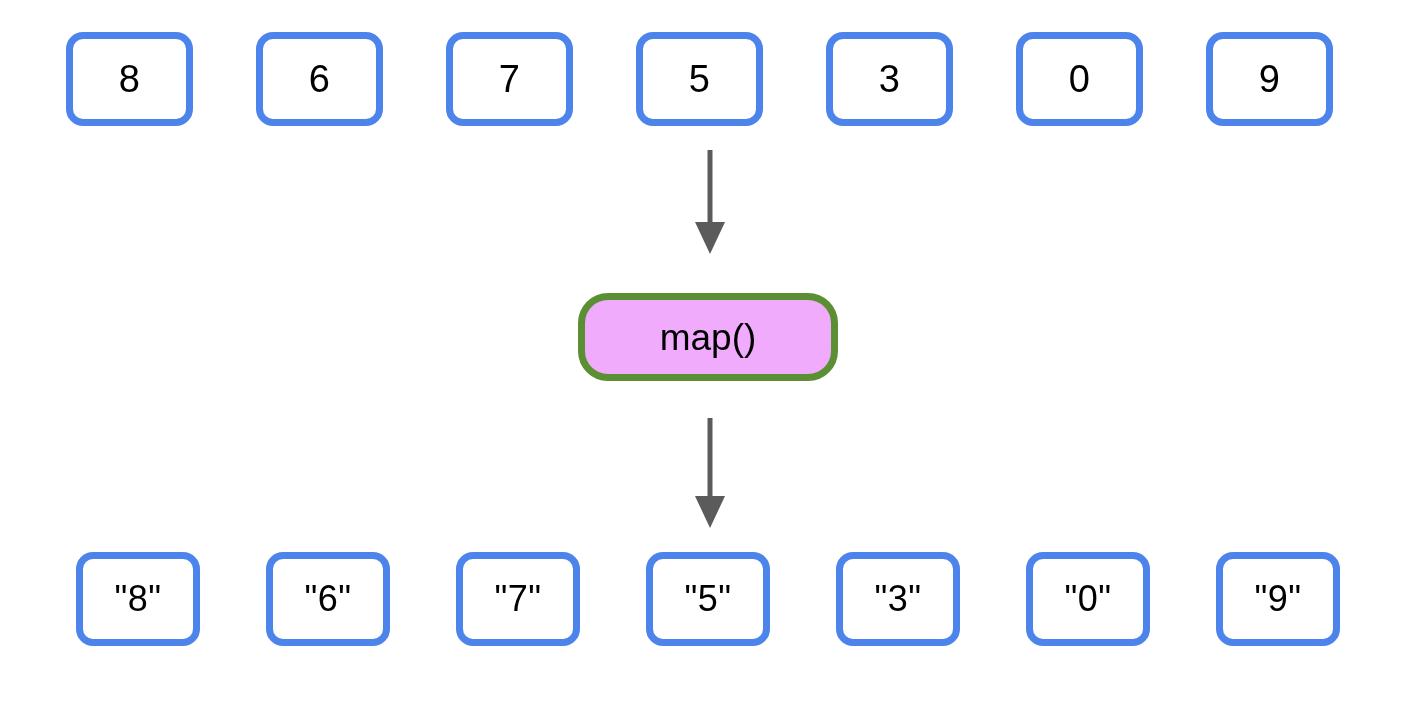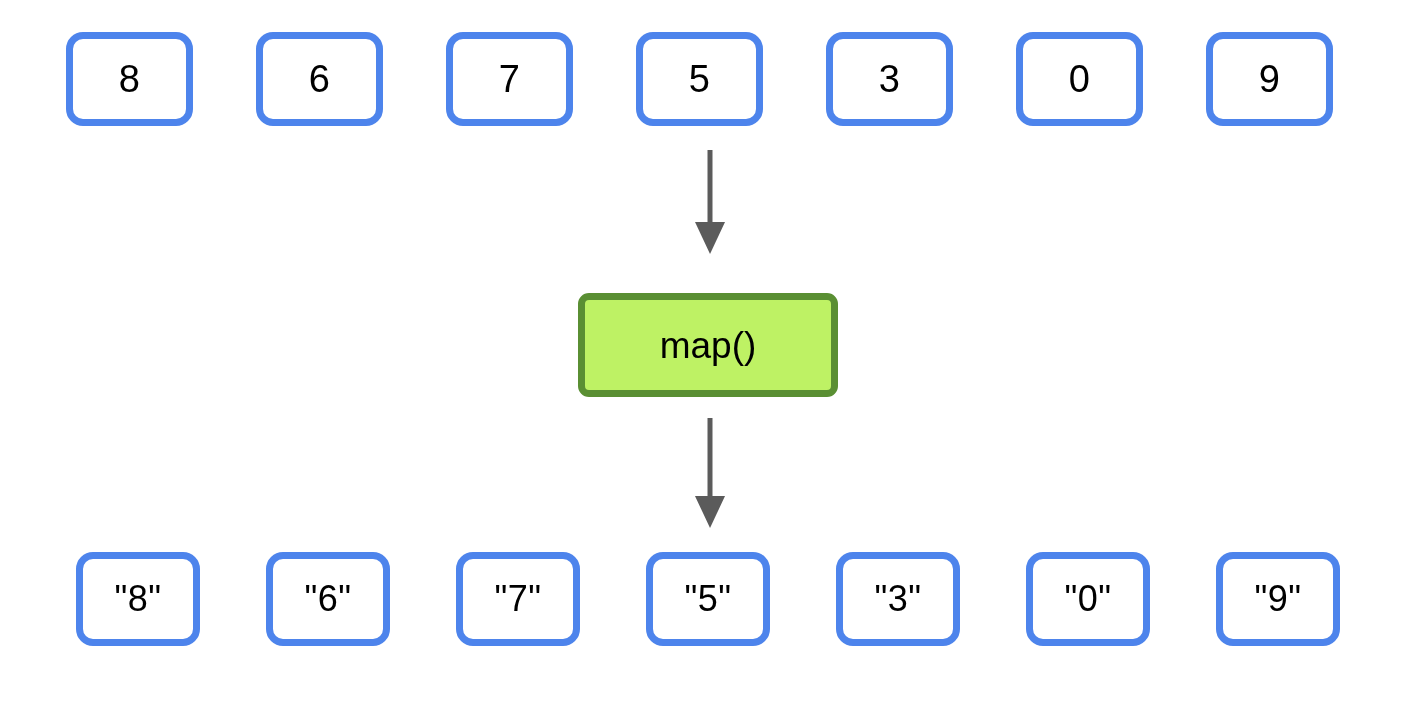--- a/index.html
+++ b/index.html
@@ -55,24 +55,24 @@
     background: #ffffff;
     font-size: 36px;
     letter-spacing: 0.5px;
   }
 
   
   .op-node {
     left: 578px;
     top: 293px;
     width: 260px;
-    height: 104px;
+    height: 88px;
     border: 7px solid #5a8f33;
-    border-radius: 11px;
-    background: #bef264;
+    border-radius: 30px;
+    background: #f0abfc;
     font-size: 37px;
   }
 
   
   .arrow-svg {
     position: absolute;
     overflow: visible;
   }
   .arrow-line {
     stroke: #5b5b5b;

